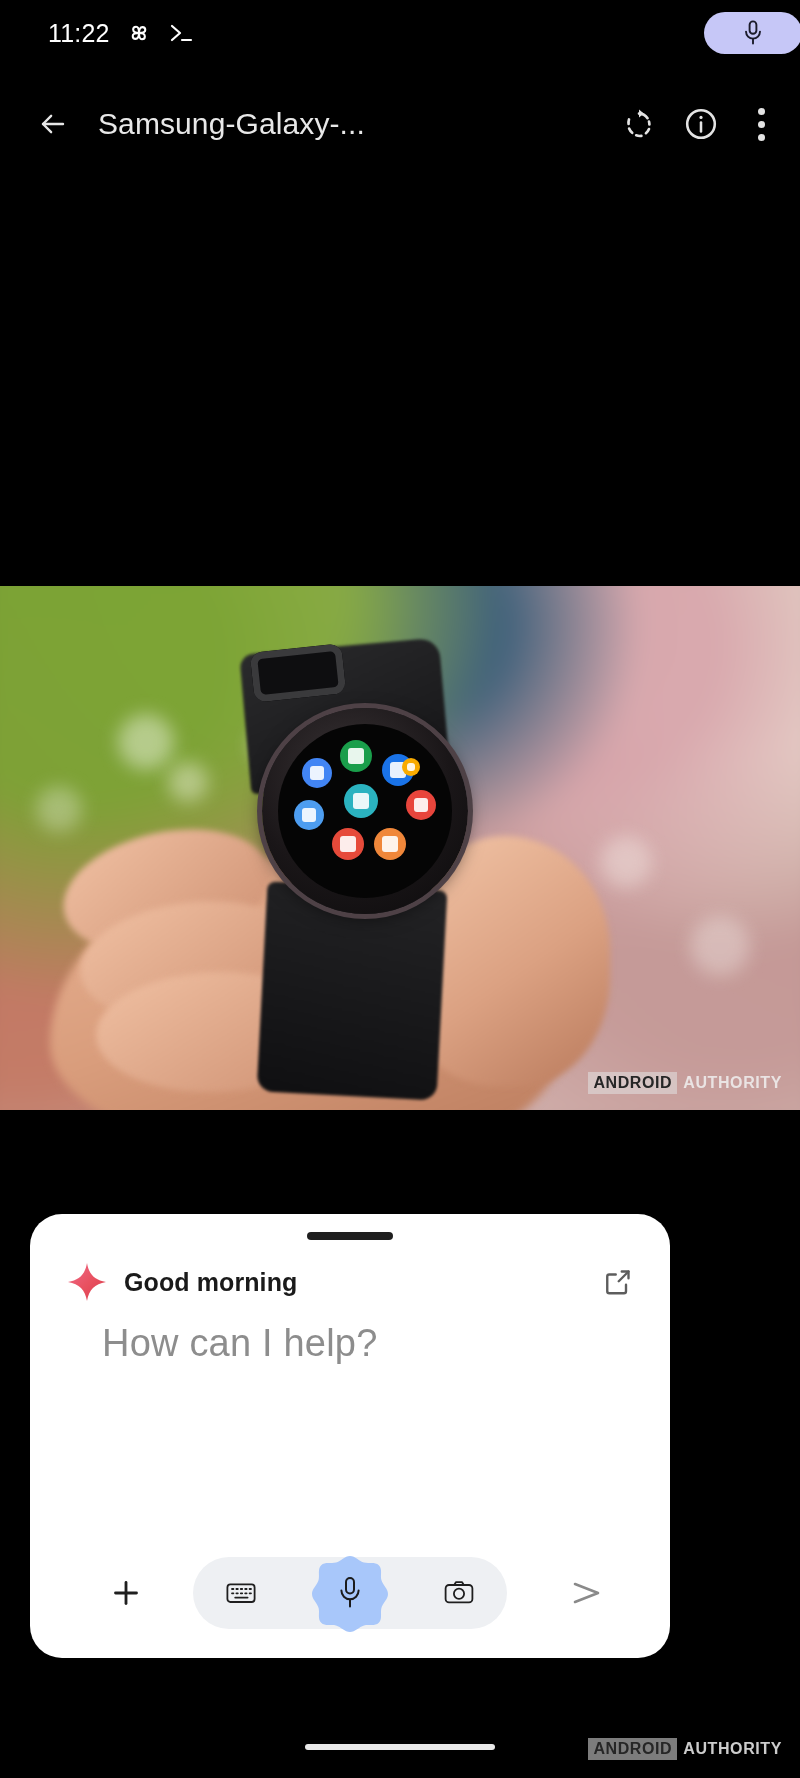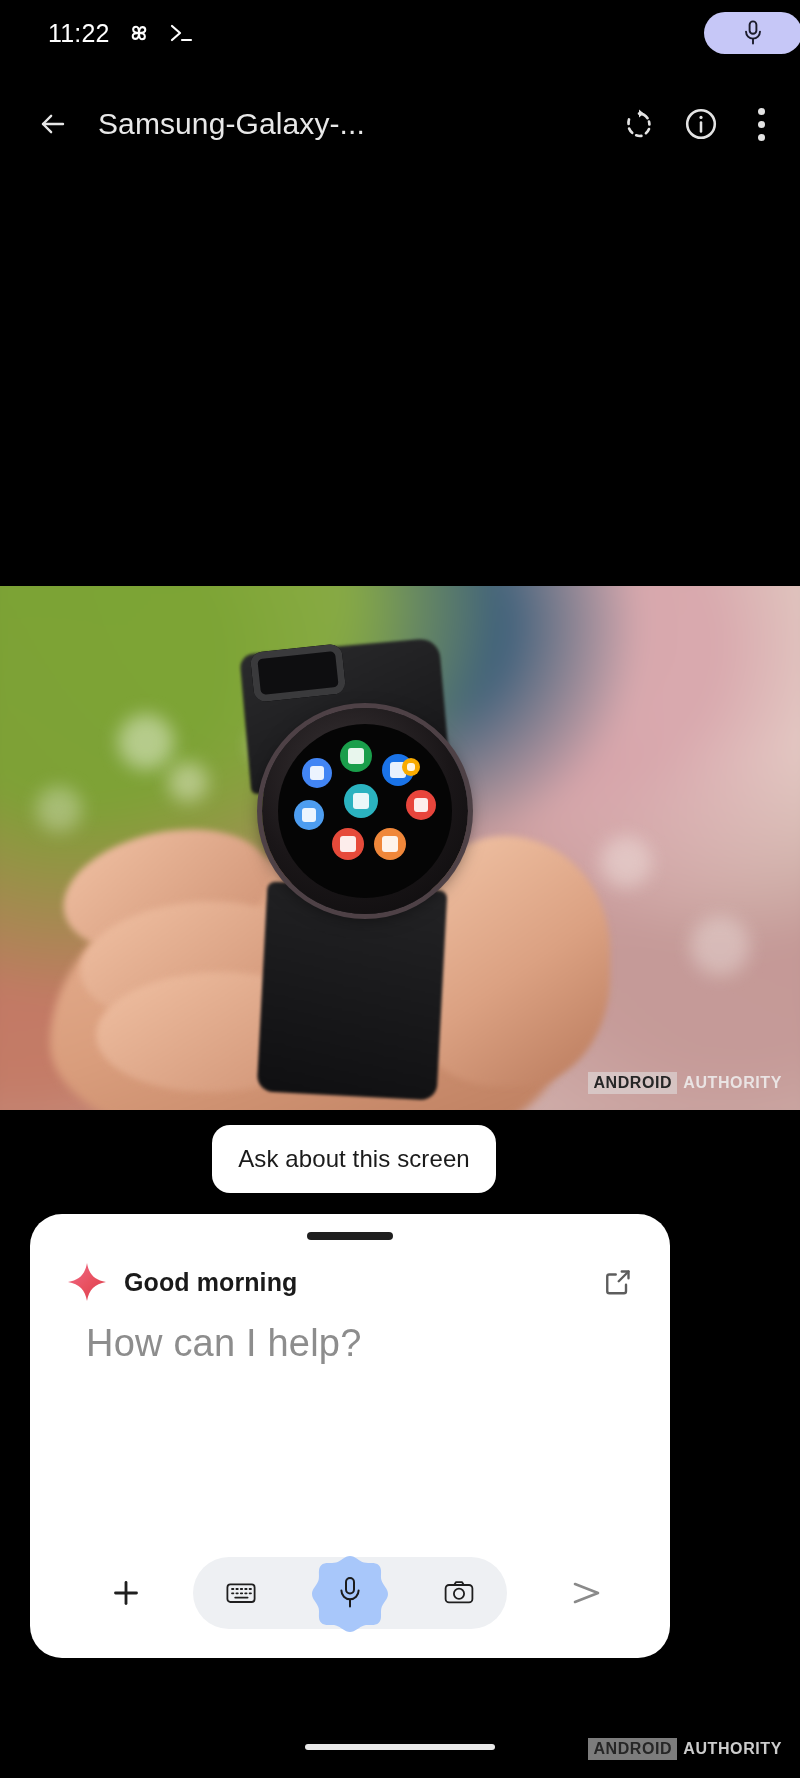--- a/index.html
+++ b/index.html
@@ -154,21 +154,21 @@
   }
   .sheet-head{
     position:absolute; left:0; top:38px; width:100%; height:60px;
     display:flex; align-items:center; padding:0 30px 0 36px;
   }
   .sparkle{ width:42px; height:42px; display:block; flex:0 0 auto; }
   .greeting{ margin-left:16px; font-size:25px; font-weight:700; color:#1a1a1a; letter-spacing:.1px; }
   .expand-btn{ margin-left:auto; width:44px; height:44px; display:flex; align-items:center; justify-content:center; }
   .expand-btn svg{ width:30px; height:30px; }
   .prompt{
-    position:absolute; left:56px; top:1130px - 1052px; top:108px;
+    position:absolute; left:72px; top:1130px - 1052px; top:108px;
     font-size:38px; color:#8d8d8d; font-weight:400; letter-spacing:.2px;
   }
 
   
   .input-row{
     position:absolute; left:0; bottom:0; width:100%; height:130px;
     display:flex; align-items:center;
   }
   .plus-btn{
     position:absolute; left:68px; top:50%; transform:translateY(-50%);
@@ -312,23 +312,20 @@
         <span class="wapp" style="left:124px;top:34px;width:18px;height:18px;background:#f9ab00;"></span>
       </div>
     </div>
 
     <div class="watermark photo-wm">
       <span class="wm-a">ANDROID</span>
       <span class="wm-b">AUTHORITY</span>
     </div>
   </div>
 
-  <div class="ask-chip">
-    <span>Ask about this screen</span>
-  </div>
 
   <div class="sheet">
     <div class="grabber"></div>
 
     <div class="sheet-head">
       <span class="sparkle">
         <svg viewBox="0 0 42 42">
           <defs>
             <linearGradient id="spg" x1="0" y1="0" x2="1" y2="1">
               <stop offset="0%" stop-color="#f06a8a"></stop>

